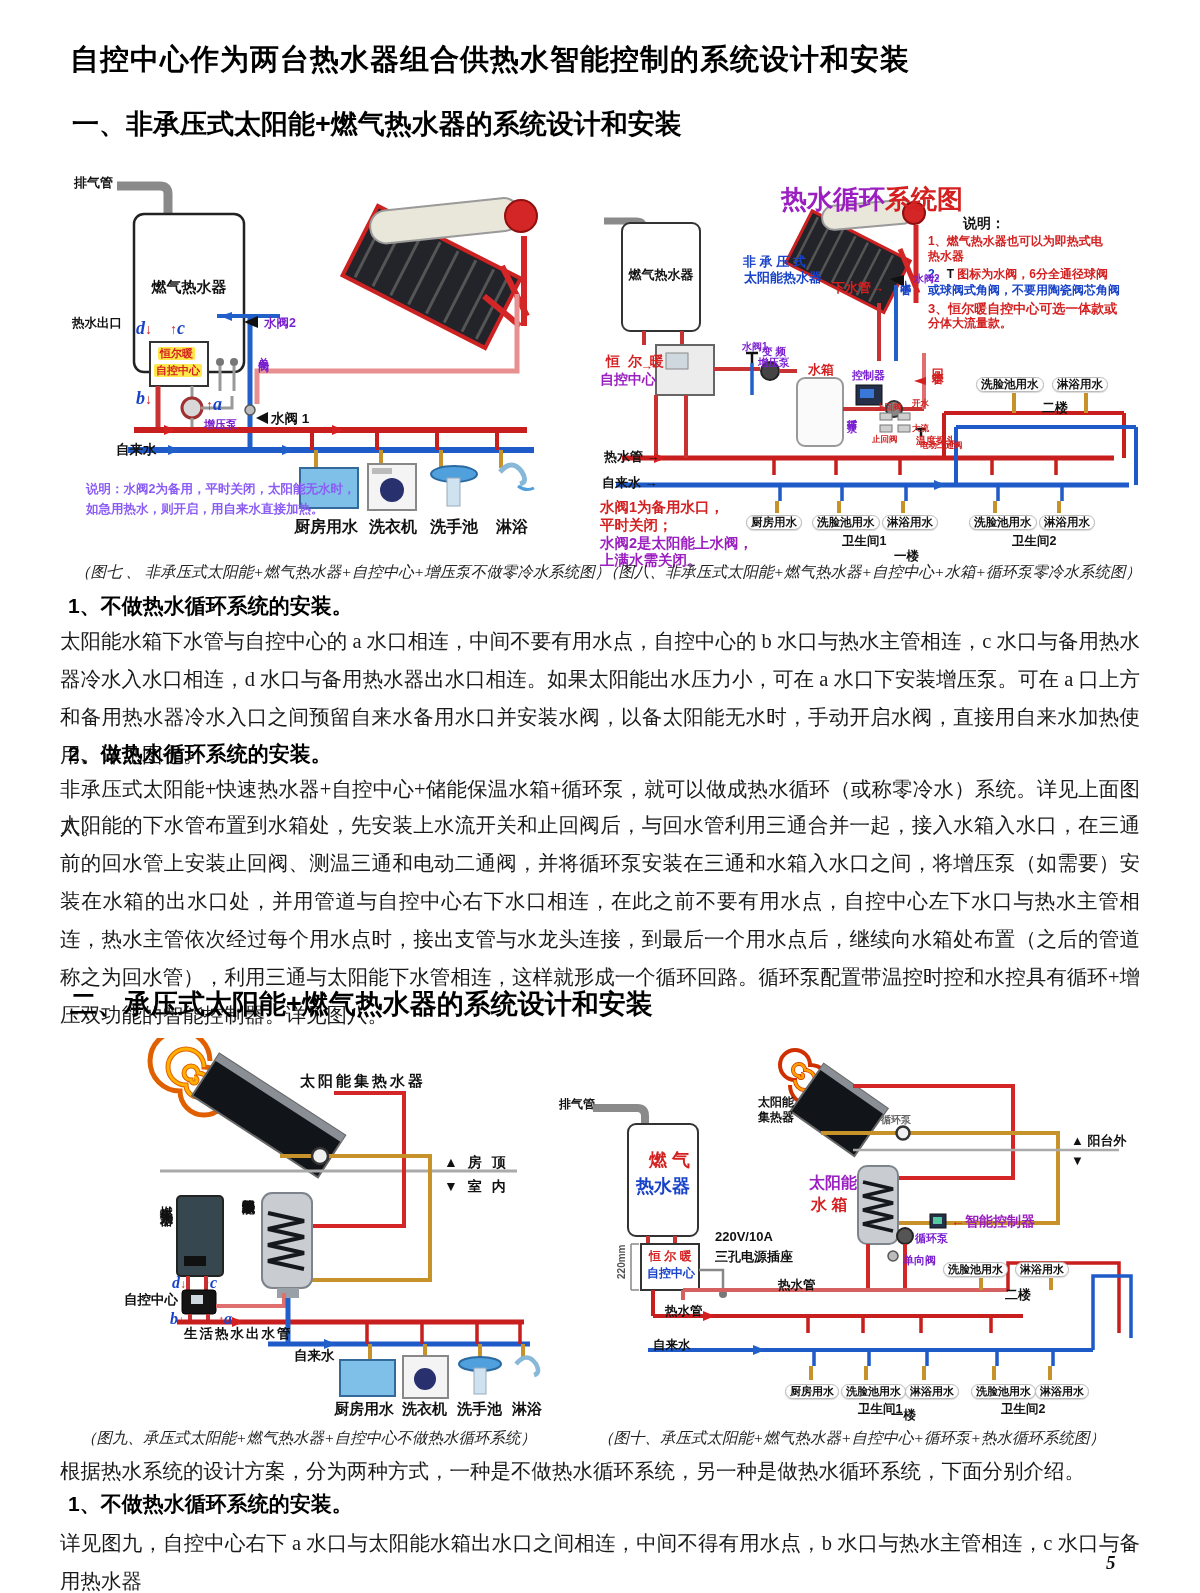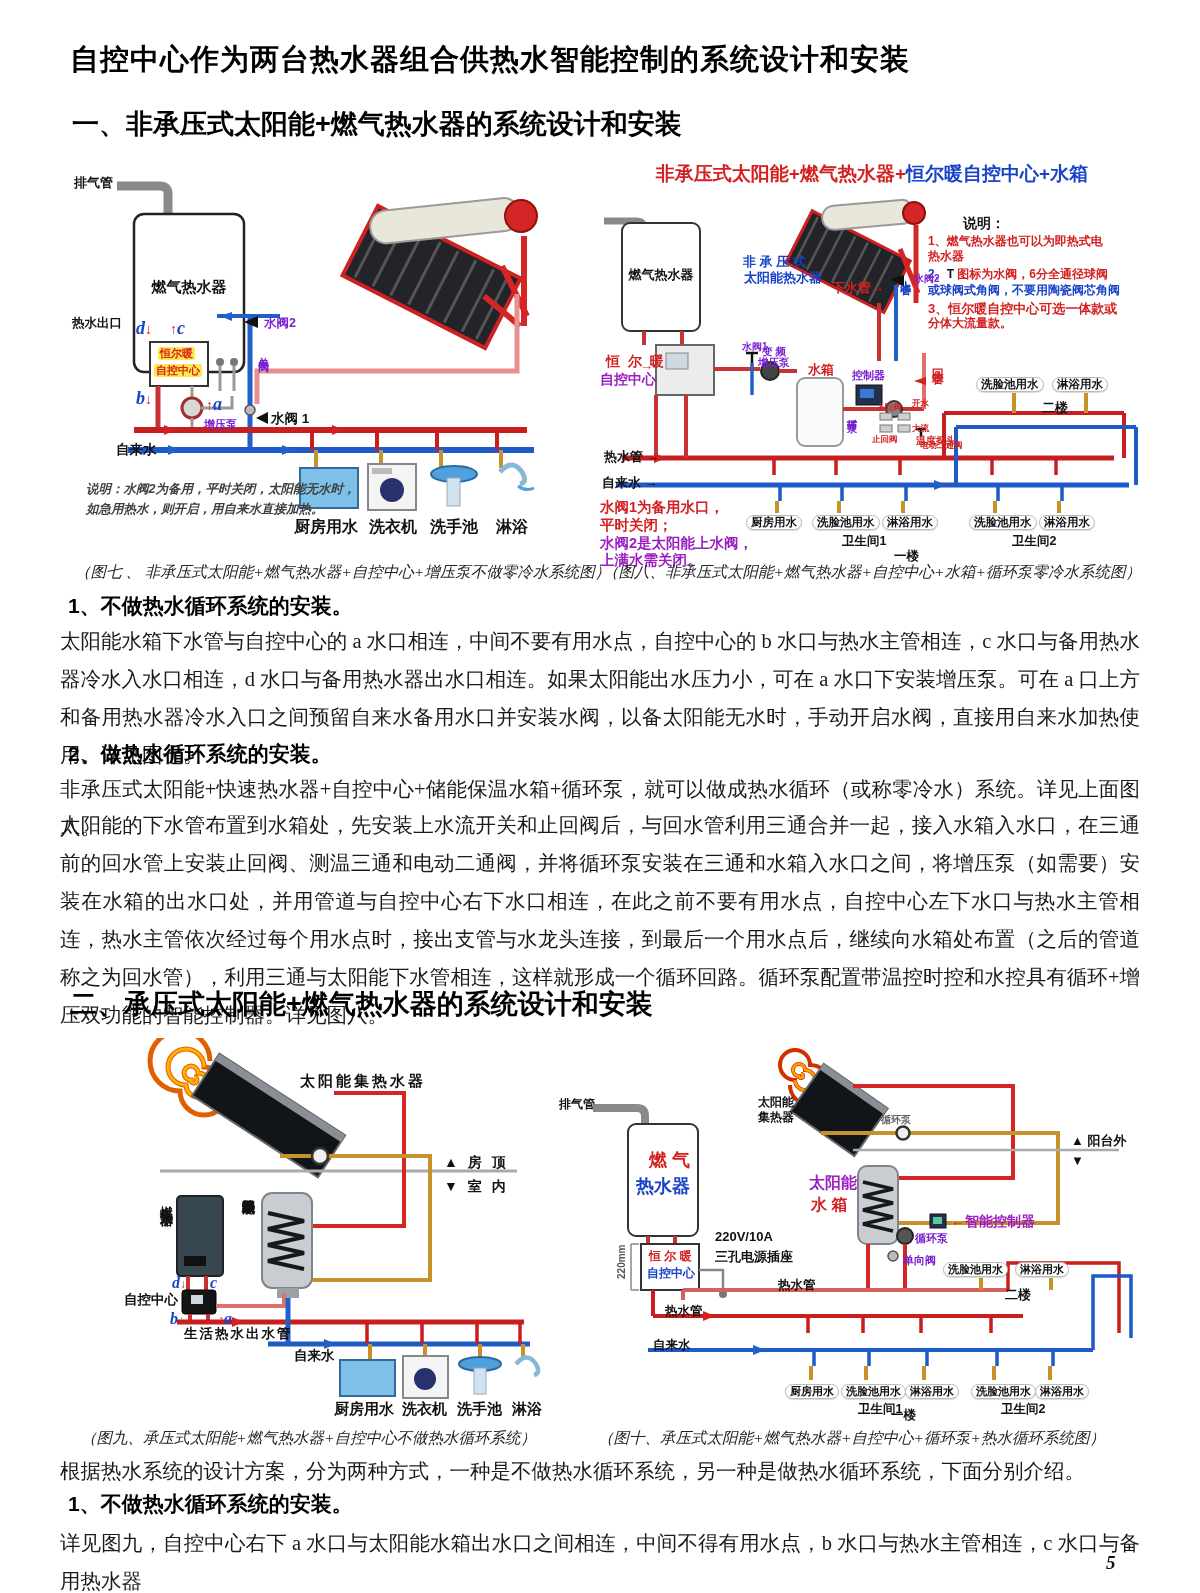--- a/index.html
+++ b/index.html
@@ -11,21 +11,21 @@
   .hd{font-family:"Liberation Sans","DejaVu Sans",sans-serif;font-weight:bold;color:#000;white-space:nowrap;}
   .body-p{font-size:20.5px;line-height:38px;text-align:justify;color:#1a1a1a;}
   .cap{font-style:italic;font-size:15.5px;color:#222;text-align:center;white-space:nowrap;}
   .fig{position:absolute;}
   .fig svg{position:absolute;left:0;top:0;}
   .lbl{position:absolute;white-space:nowrap;font-family:"Liberation Sans","DejaVu Sans",sans-serif;font-weight:bold;line-height:1.15;}
   .blk{color:#111;}
   .red{color:#d42020;}
   .blue{color:#1843c8;}
   .pur{color:#7a1fd0;}
-  .mag{color:#404040;font-style:italic;}
+  .mag{color:#8b5cf6;}
   .vert{writing-mode:vertical-rl;text-orientation:upright;letter-spacing:2px;}
   .pill{background:#fff;border:1px solid #bbb;border-radius:8px;padding:0 4px;box-shadow:0 1px 1px rgba(0,0,0,.15);}
   .ctrl-chip{background:#ffe84a;padding:0 2px;border-radius:2px;}
   .ser{font-family:"Liberation Serif",serif;font-style:italic;}
   .pagenum{font-family:"Liberation Serif",serif;font-style:italic;font-weight:bold;font-size:19px;color:#111;}
 </style>
 </head>
 <body>
 
 <div class="abs hd" style="left:70px;top:40px;font-size:29px;letter-spacing:1px;">自控中心作为两台热水器组合供热水智能控制的系统设计和安装</div>
@@ -175,22 +175,22 @@
     <path d="M420,250 V230 M492,250 V230" stroke="#c8922a" stroke-width="4"></path>
 
     <path d="M180,295 V312 M242,295 V312 M306,295 V312 M398,295 V312 M462,295 V312" stroke="#c81e1e" stroke-width="3.5"></path>
     <path d="M186,322 V338 M248,322 V338 M312,322 V338 M404,322 V338 M468,322 V338" stroke="#1e5ac8" stroke-width="3.5"></path>
     <path d="M183,338 V350 M245,338 V350 M309,338 V350 M401,338 V350 M465,338 V350" stroke="#c8922a" stroke-width="4"></path>
 
     <polygon points="60,290 72,295 60,300" fill="#d42020"></polygon>
       <polygon points="340,317 352,322 340,327" fill="#2060c8"></polygon>
     <polygon points="332,214 320,218 332,222" fill="#d42020"></polygon>
   </svg>
-  <div class="lbl" style="left:0;top:0;width:556px;text-align:center;font-size:19px;">
-    <span class="red">非承压式太阳能+燃气热水器+</span><span class="blue">恒尔暖自控中心+水箱</span>
+  <div class="lbl" style="left:0;top:22px;width:556px;text-align:center;font-size:26px;">
+    <span style="color:#9b1fc0;">热水循环</span><span class="red">系统图</span>
   </div>
   <div class="lbl blk" style="left:28px;top:105px;width:78px;text-align:center;font-size:13px;">燃气热水器</div>
   <div class="lbl blue" style="left:149px;top:92px;font-size:13px;">非 承 压 式</div>
   <div class="lbl blue" style="left:150px;top:108px;font-size:13px;">太阳能热水器</div>
   <div class="lbl blk" style="left:334px;top:52px;font-size:14px;margin-left:35px;">说明：</div>
   <div class="lbl red" style="left:334px;top:72px;font-size:12px;">1、燃气热水器也可以为即热式电</div>
   <div class="lbl red" style="left:334px;top:87px;font-size:12px;">热水器</div>
   <div class="lbl" style="left:334px;top:105px;font-size:12px;">
     <span class="blue">2、</span><span class="blk">T </span><span class="red">图标为水阀，6分全通径球阀</span>
   </div>

